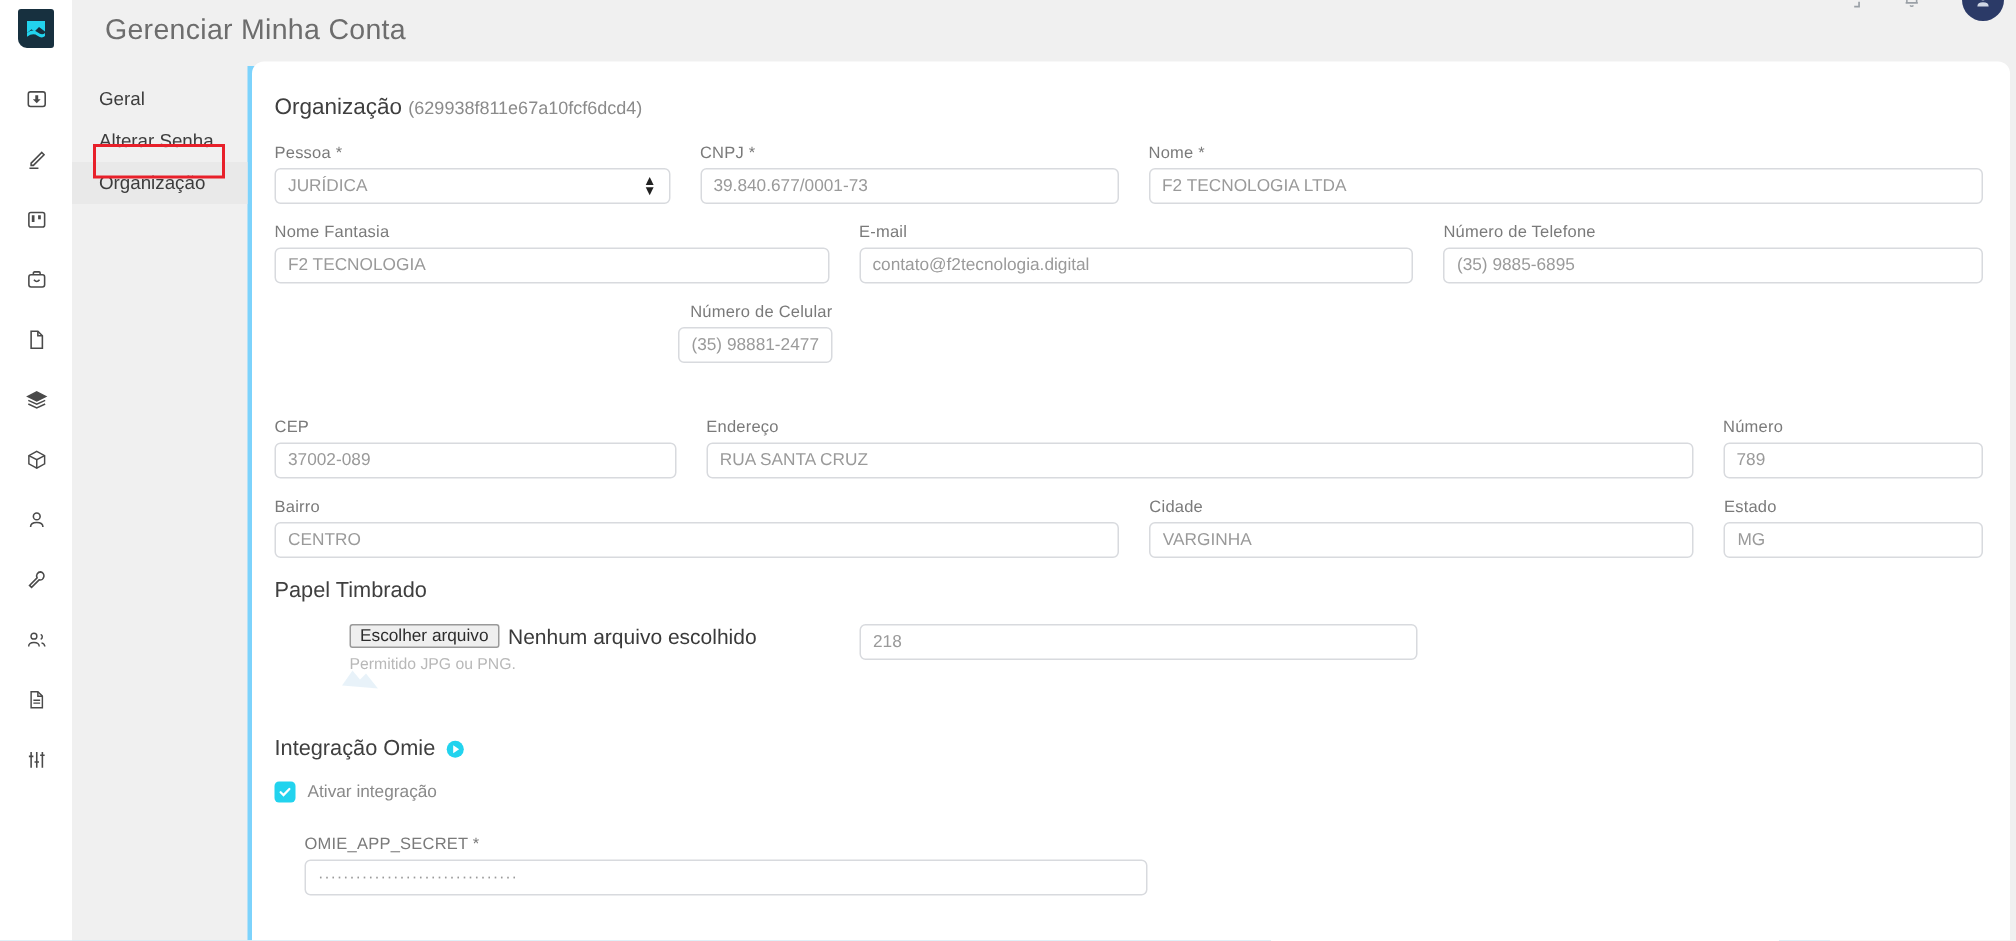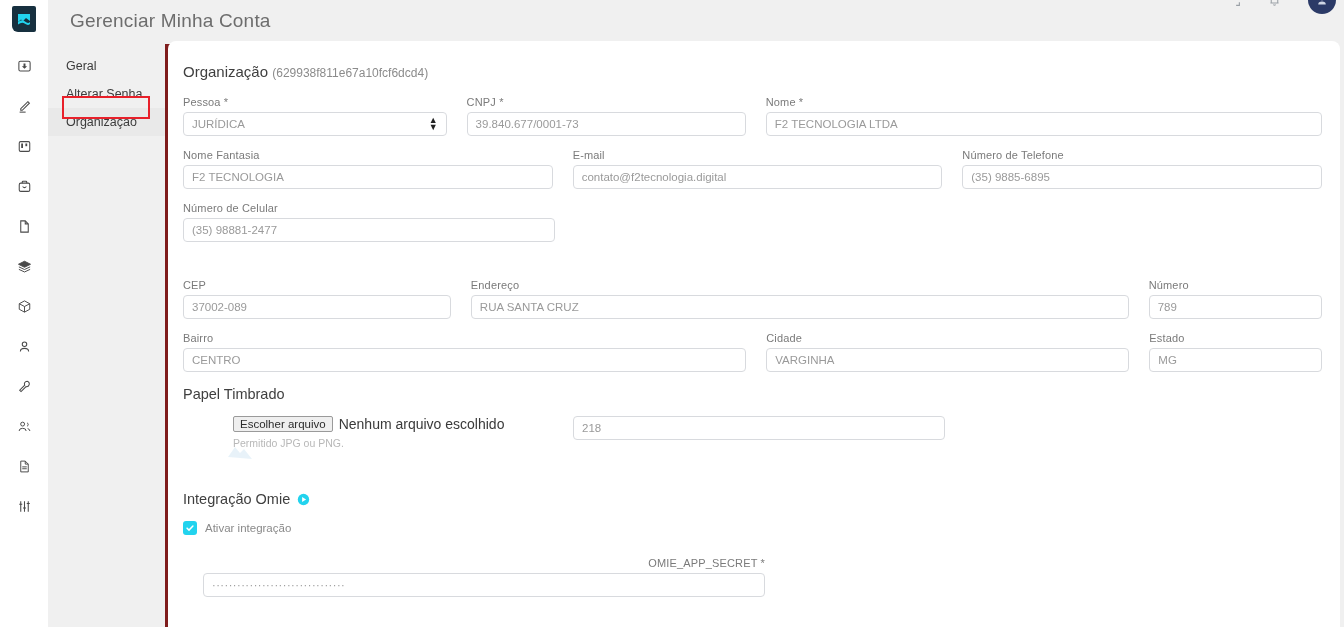--- a/index.html
+++ b/index.html
@@ -3,21 +3,21 @@
 <meta charset="utf-8">
 <style>
   * { box-sizing: border-box; }
   html, body {
     margin: 0; padding: 0;
     width: 1344px; height: 627px;
     overflow: hidden;
     font-family: "Liberation Sans", sans-serif;
     background: #f0f0f0;
   }
-  #app { position: relative; width: 1220px; height: 627px; background: #7f1d1d; }
+  #app { position: relative; width: 1220px; height: 627px; background: #7dd3fc; }
 
   
   #iconrail {
     position: absolute; left: 0; top: 0; width: 48px; height: 627px;
     background: #ffffff;
     display: flex; flex-direction: column; align-items: center;
     padding-top: 6px;
   }
   .logo-box {
     width: 24px; height: 26px; margin-bottom: 20px;
@@ -115,30 +115,30 @@
     color: #222; font-size: 9px; line-height: 7px; text-align:center;
   }
 
   
   .w-pessoa  { width: 272px; }
   .w-cnpj    { width: 288px; }
   .w-nome    { width: 574px; }
   .w-fantasia{ width: 372px; }
   .w-email   { width: 372px; }
   .w-fone    { width: 362px; }
-  .w-celular { width: 372px; }
+  .w-celular { width: 372px; align-items: flex-end; }
   .w-cep     { width: 272px; }
   .w-end     { width: 668px; }
   .w-num     { width: 176px; }
   .w-bairro  { width: 574px; }
   .w-cidade  { width: 370px; }
   .w-estado  { width: 176px; }
   .w-margem  { width: 372px; }
   .w-omiekey { width: 570px; }
-  .w-omiesec { width: 562px; text-align: right; }
+  .w-omiesec { width: 562px; }
   .gap12 { margin-left: 20px; }
 
   .spacer-lg { height: 24px; }
 
   
   .file-row { display:flex; align-items:flex-start; margin-bottom: 4px; }
   .file-left { width: 390px; padding-left: 50px; position: relative; }
   .file-ctrl { display:flex; align-items:center; gap:6px; }
   .file-btn {
     border: 1px solid #9a9a9a; background: #efefef; border-radius: 2px;

